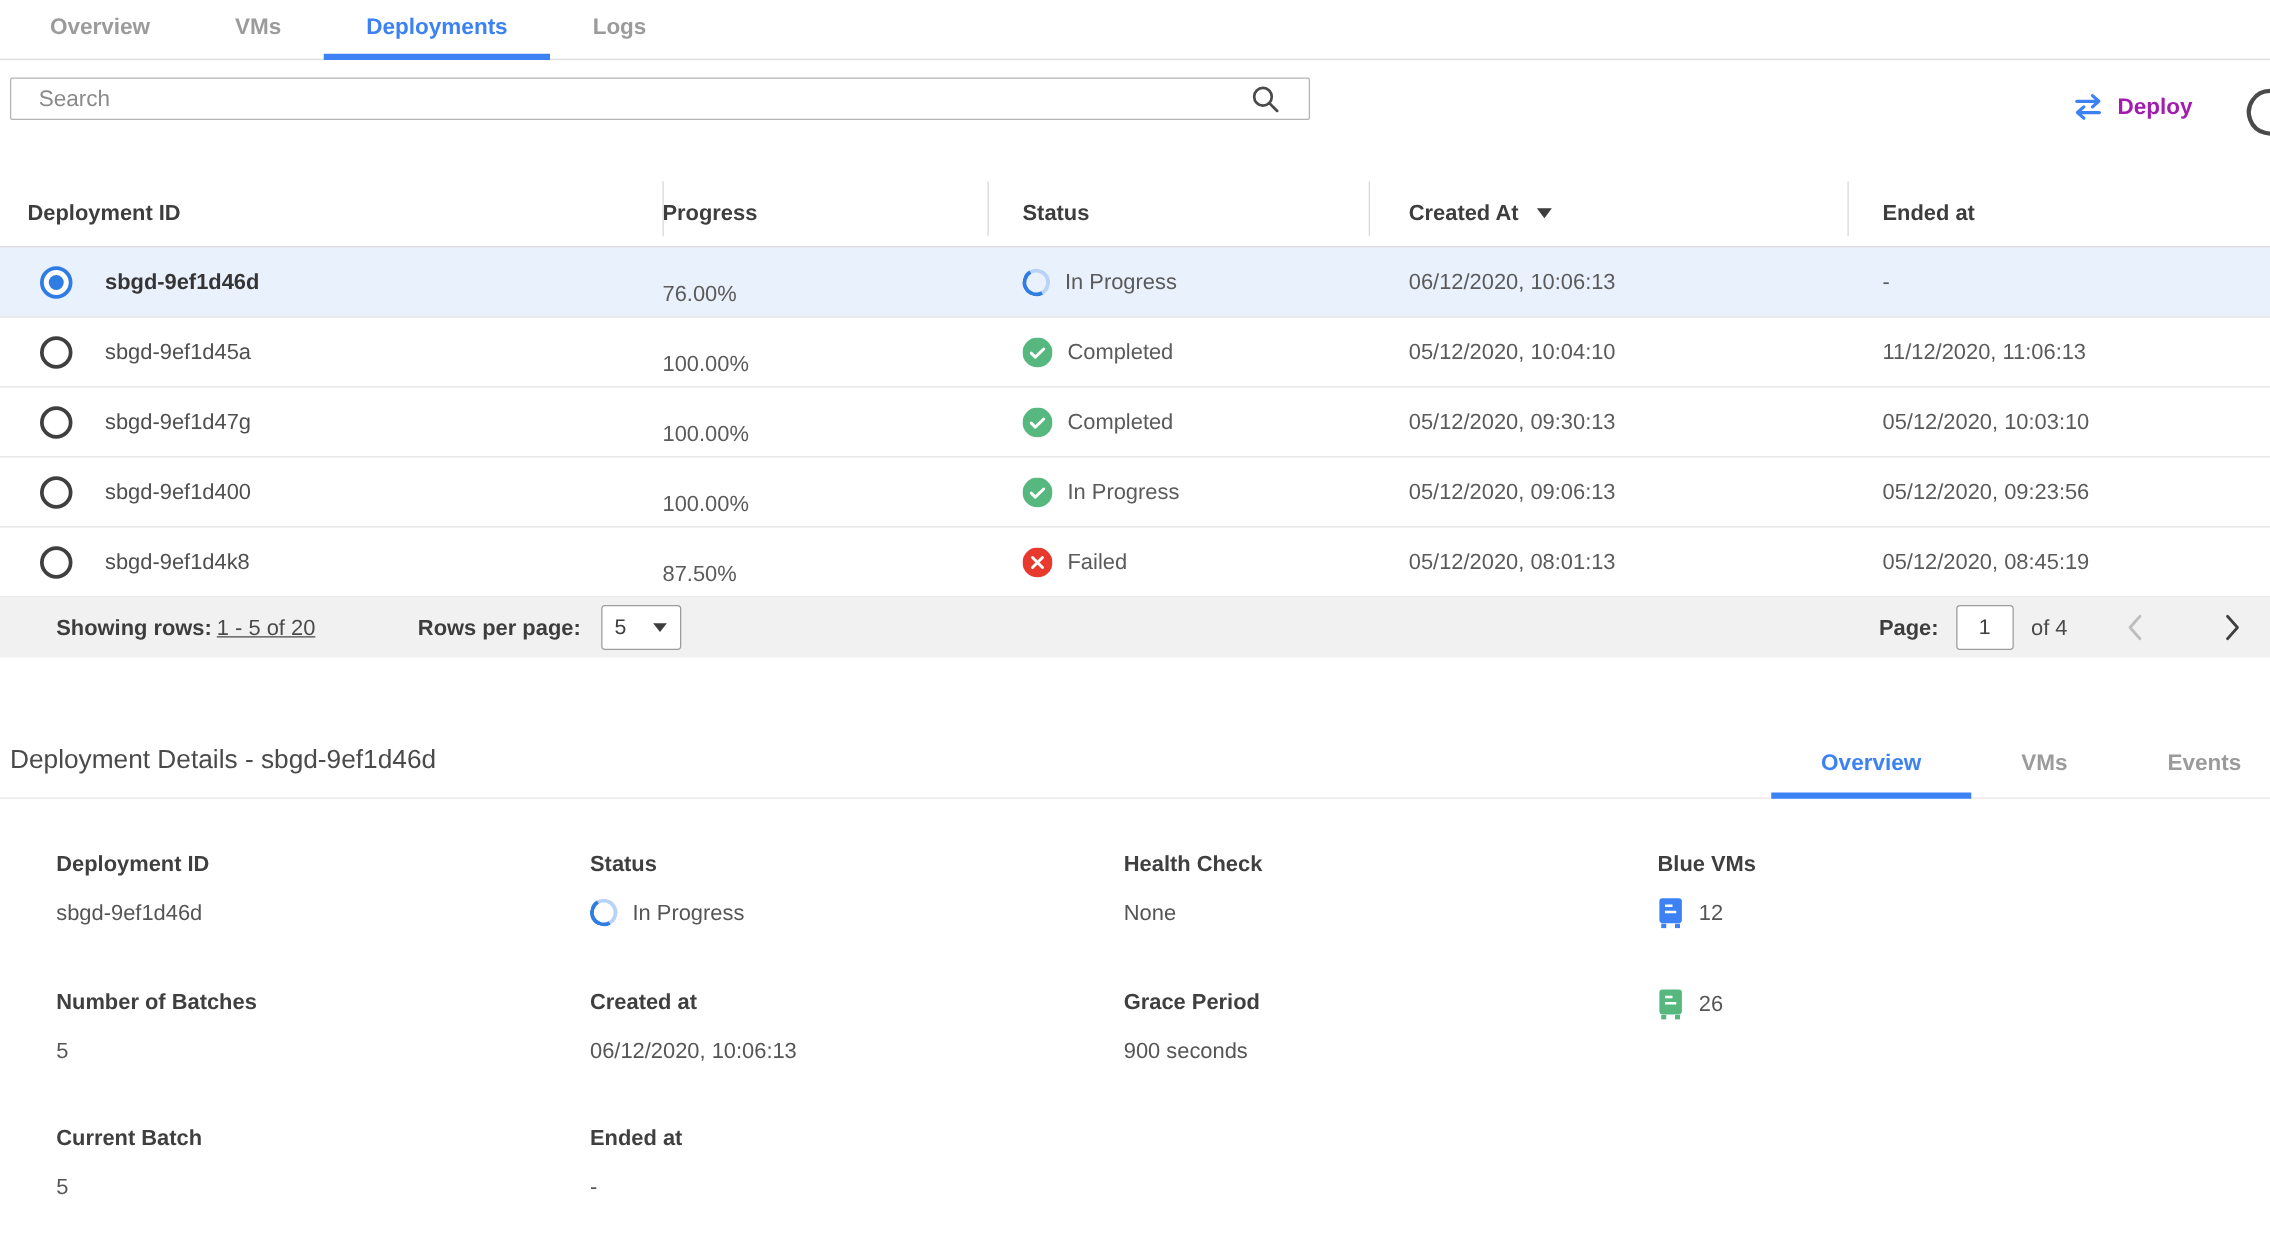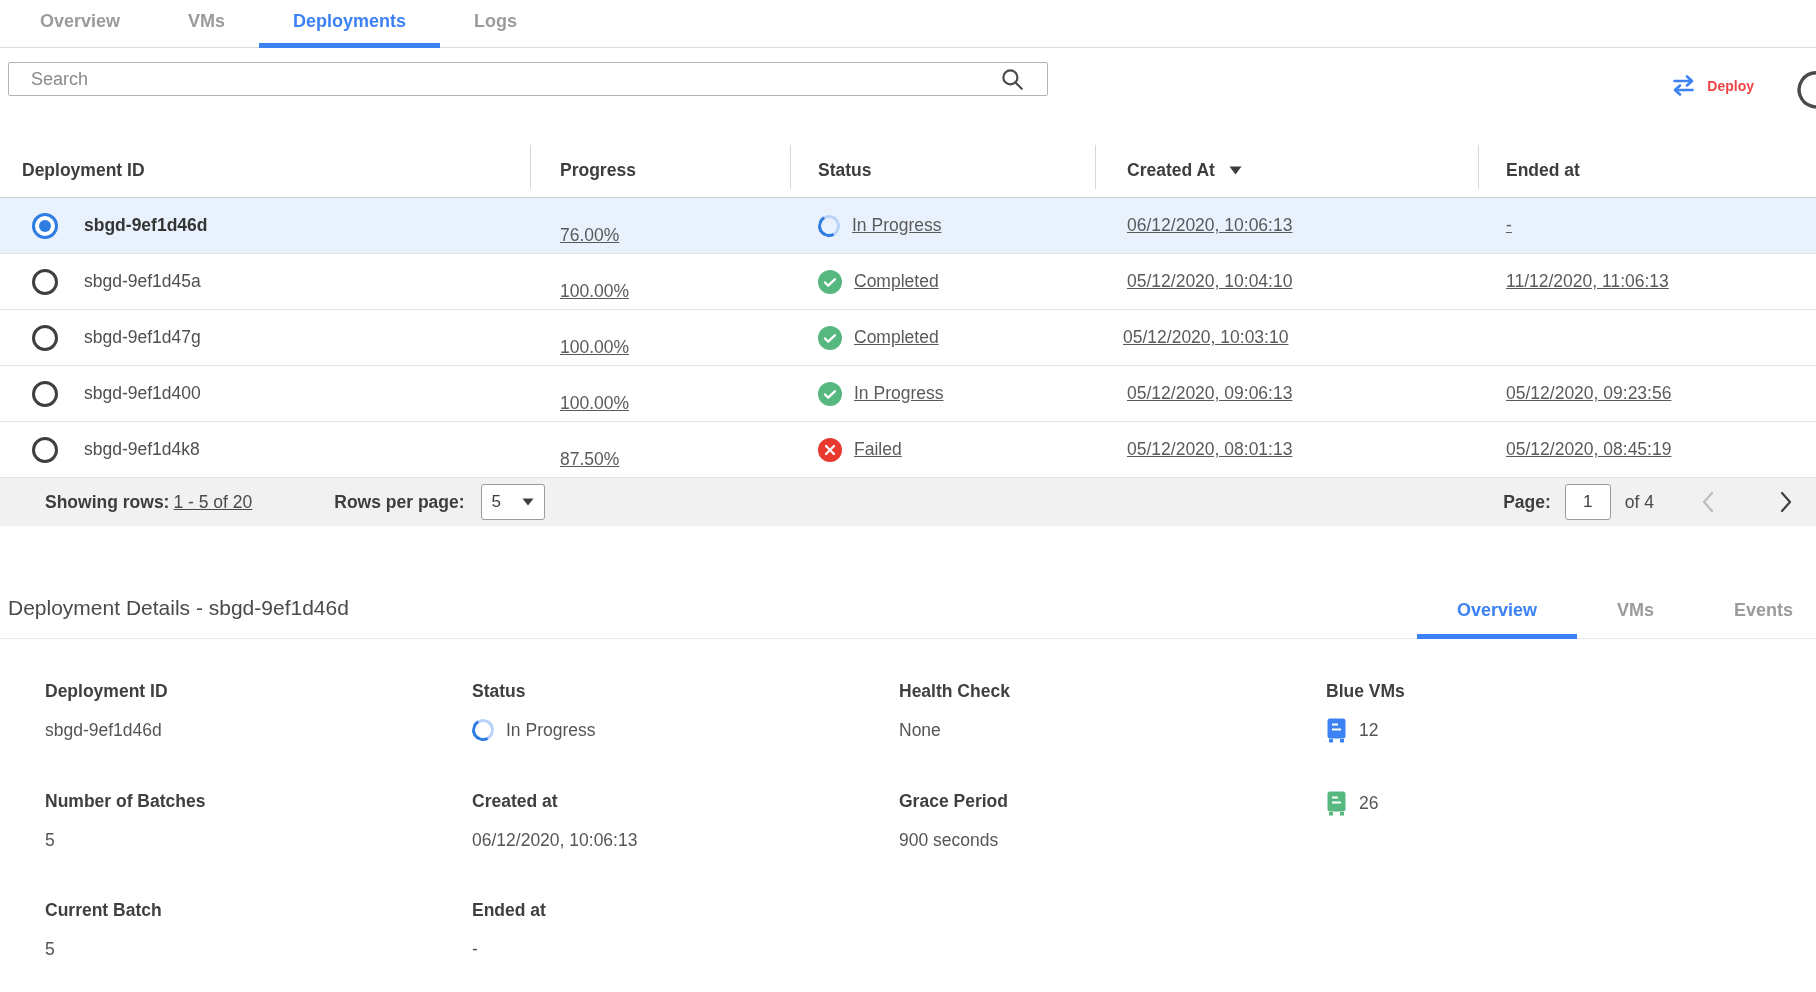--- a/index.html
+++ b/index.html
@@ -13,37 +13,37 @@
        border-bottom:5px solid transparent;margin-bottom:-1px;box-sizing:border-box;cursor:pointer;}
   .tab.active{color:#3c82f5;border-bottom-color:#3c82f5;}
   
   .toolbar{position:relative;height:64px;margin-top:14px;}
   .search-box{position:absolute;left:8px;top:0;width:1040px;height:34px;border:1px solid #b3b3b3;border-radius:2px;
               box-sizing:border-box;display:flex;align-items:center;background:#fff;}
   .search-box input{border:none;outline:none;flex:1;font-size:18px;color:#333;padding:0 0 0 22px;background:transparent;
                     font-family:inherit;}
   .search-box input::placeholder{color:#8a8a8a;opacity:1;}
   .search-icon{margin-right:22px;display:flex;}
-  .deploy-button{position:absolute;right:62px;top:13px;display:flex;align-items:center;gap:11px;color:#ef4444;
-                 font-size:14px;font-weight:700;background:none;border:none;cursor:pointer;font-family:inherit;padding:0;justify-content:space-between;}
+  .deploy-button{position:absolute;right:62px;top:13px;display:flex;align-items:center;gap:11px;color:#a21caf;
+                 font-size:18px;font-weight:700;background:none;border:none;cursor:pointer;font-family:inherit;padding:0;justify-content:space-between;}
   .refresh-btn{position:absolute;left:1794px;top:4px;width:44px;height:44px;background:none;border:none;padding:0;cursor:pointer;}
   
   .grid-header{display:flex;height:72px;border-bottom:1px solid #cfcfcf;box-sizing:border-box;align-items:flex-end;
                font-weight:700;font-size:17.5px;color:#3d3d3d;}
   .hcell{box-sizing:border-box;position:relative;padding-bottom:16px;display:flex;align-items:center;gap:14px;}
   .hcell+.hcell::before{content:'';position:absolute;left:0;bottom:8px;width:1px;height:44px;background:#d8d8d8;}
   .c1{width:530px;padding-left:22px;}
-  .c2{width:260px;padding-left:30px;margin-top:20px;}
+  .c2{width:260px;margin-top:20px;}
   .c3{width:305px;padding-left:28px;}
   .c4{width:383px;padding-left:32px;}
   .c5{flex:1;padding-left:28px;}
   .row{display:flex;align-items:center;height:56px;border-bottom:1px solid #e3e3e3;font-size:17.5px;color:#555;box-sizing:border-box;}
   .row.selected{background:#e9f1fd;}
   .row .c1{padding-left:32px;display:flex;align-items:center;box-sizing:border-box;}
-  .row .c2,.row .c3,.row .c4,.row .c5{box-sizing:border-box;color:#5a5a5a;text-decoration:underline;}
+  .row .c2,.row .c3,.row .c4,.row .c5{box-sizing:border-box;color:#5a5a5a;}
   .radio{width:20px;height:20px;border:3px solid #3f3f3f;border-radius:50%;display:flex;align-items:center;justify-content:center;
          flex:none;cursor:pointer;background:#fff;}
   .radio.checked{border-color:#2f7ce2;}
   .radio .dot{width:12px;height:12px;border-radius:50%;background:transparent;}
   .radio.checked .dot{background:#2f7ce2;}
   .row-id{margin-left:26px;color:#4f4f4f;}
   .row.selected .row-id{font-weight:700;color:#353535;}
   .status-cell{display:flex;align-items:center;gap:12px;}
   .spinner{width:16px;height:16px;border:3px solid #b9d3f8;border-left-color:#2f7ce2;border-bottom-color:#2f7ce2;
            border-radius:50%;transform:rotate(15deg);flex:none;}
@@ -201,20 +201,21 @@
           <span class="status-cell">
             <span class="sicon">
               <svg viewBox="0 0 24 24" width="24" height="24">
                 <circle cx="12" cy="12" r="12" fill="#57b87f"></circle>
                 <path d="M7 12.5 l3.2 3.2 L17 9.2" stroke="#fff" stroke-width="2.3" fill="none" stroke-linecap="round" stroke-linejoin="round"></path>
               </svg>
             </span>
             <span>Completed</span>
           </span>
         </div>
+      <div class="c4">05/12/2020, 09:30:13</div>
       <div class="c5">05/12/2020, 10:03:10</div>
     </div>
 
     <div class="row">
       <div class="c1">
         <span class="radio">
             <span class="dot"></span>
           </span>
         <span class="row-id">sbgd-9ef1d400</span>
       </div>

